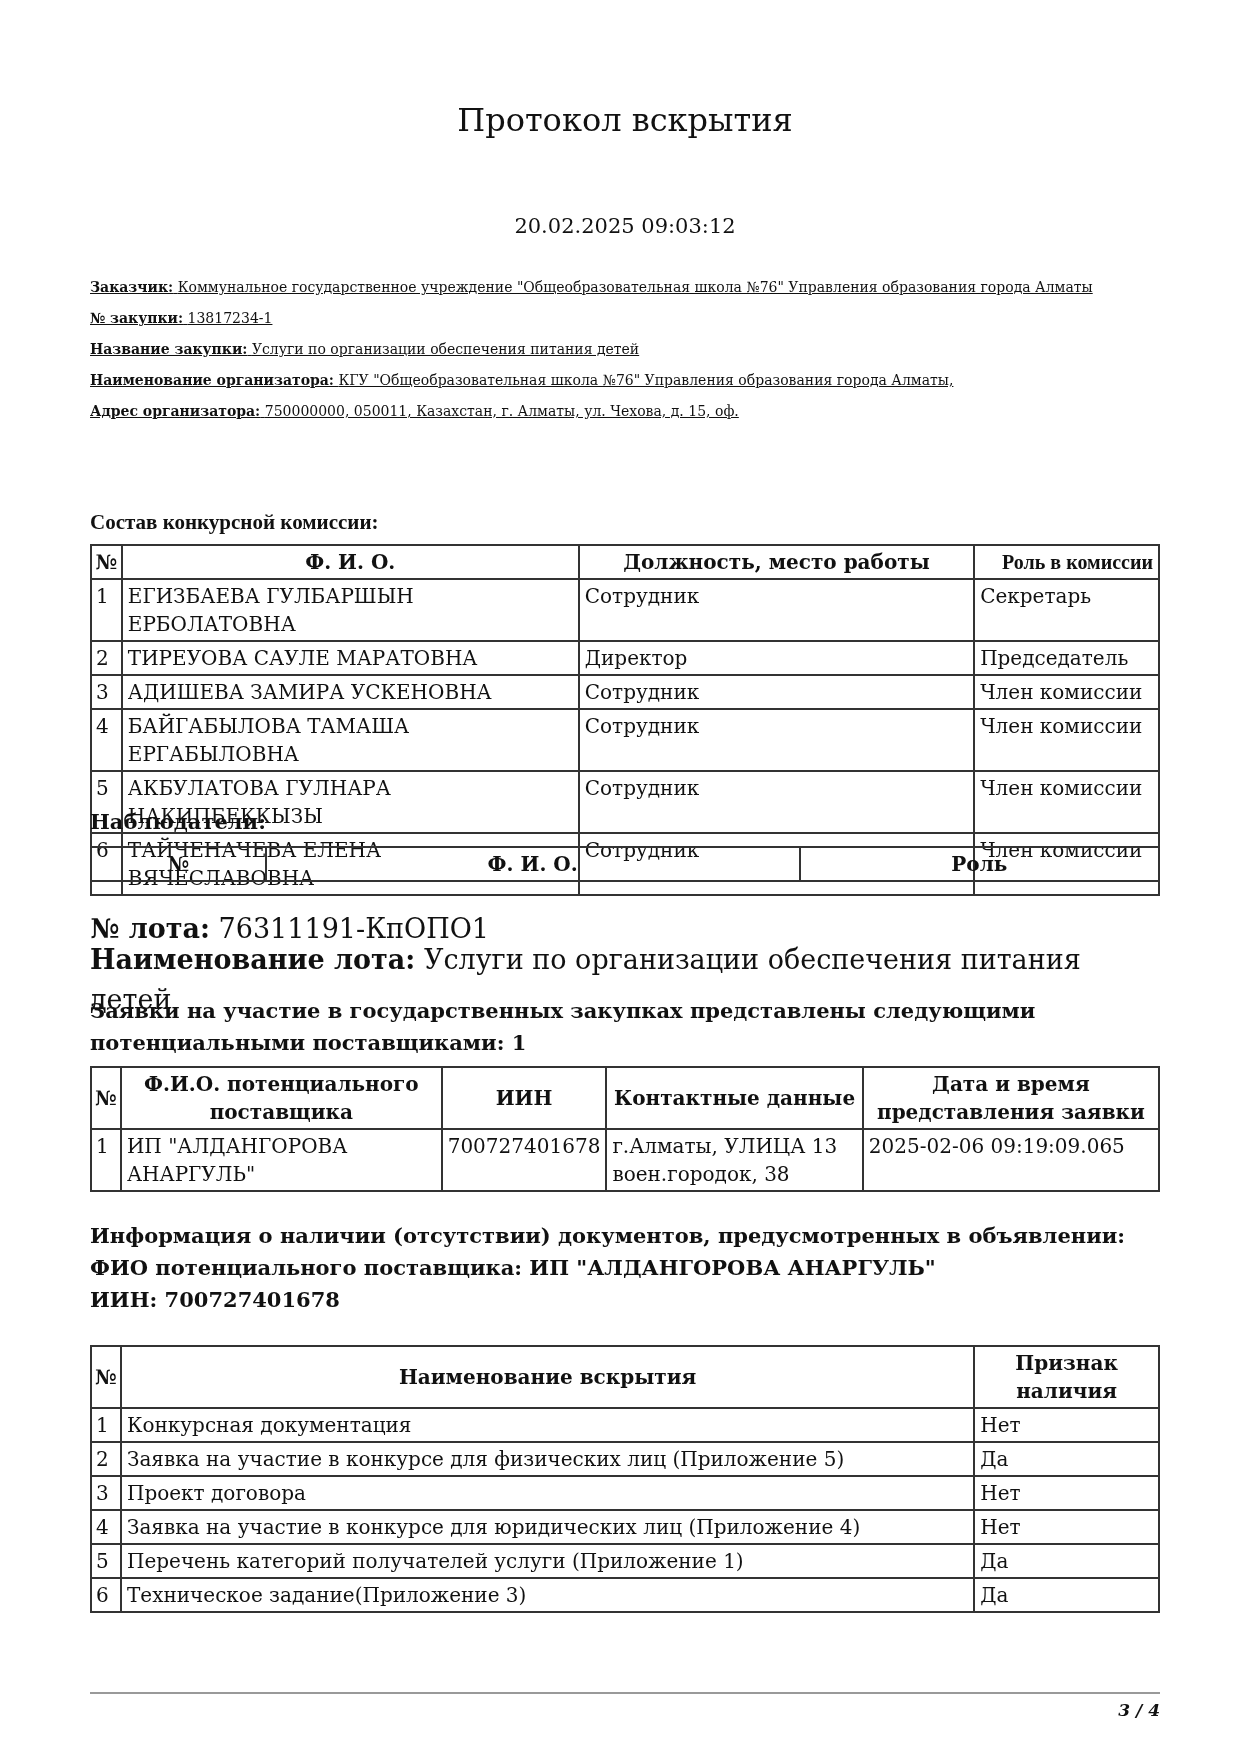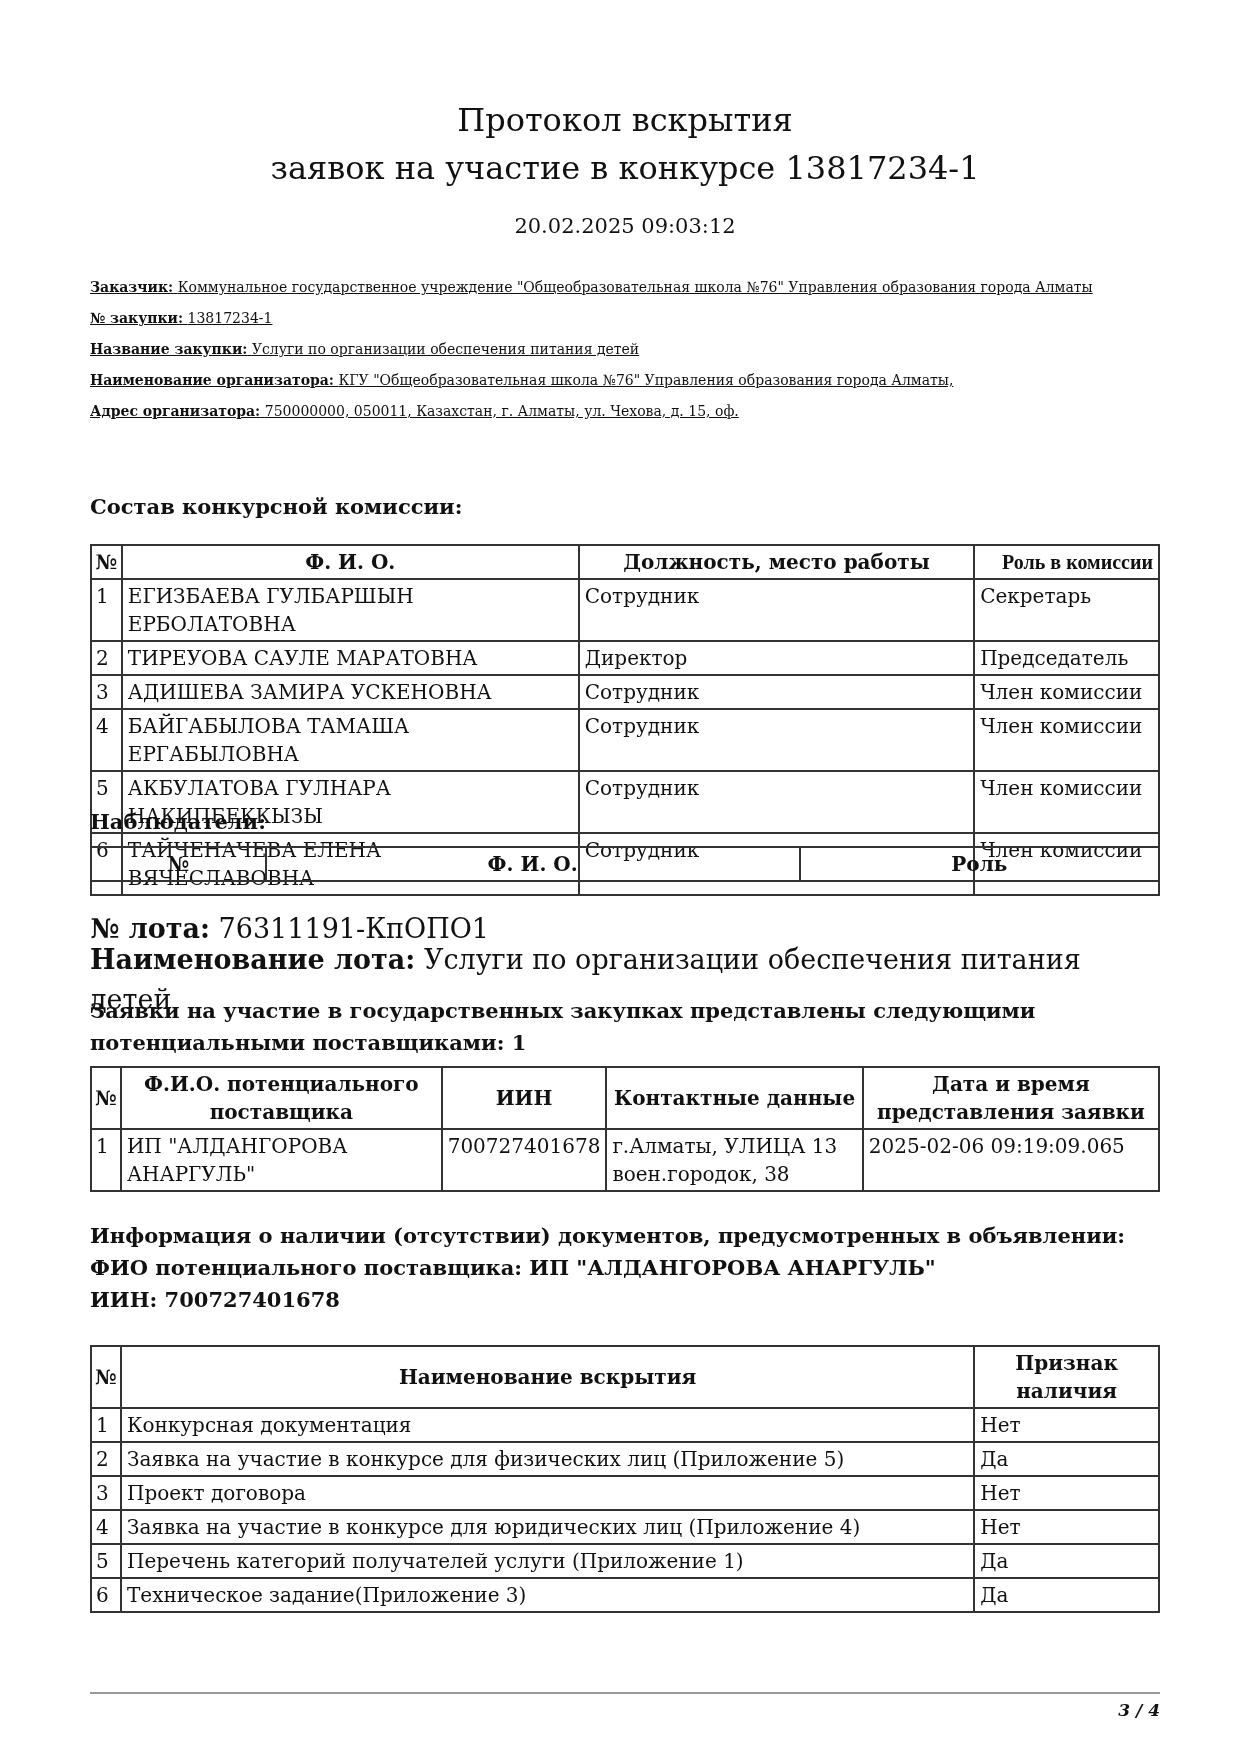--- a/index.html
+++ b/index.html
@@ -20,21 +20,20 @@
   .footer-line { position: absolute; left: 90px; width: 1070px; top: 1692px; border-top: 2px solid #999; }
   .page-num { position: absolute; right: 81px; top: 1700px; font-size: 17px; font-weight: bold; font-style: italic; }
 </style>
 </head>
 <body>
 
 <div class="page">
 
   <div class="title">
     <div>Протокол вскрытия</div>
-    <div>заявок на участие в конкурсе 13817234-1</div>
   </div>
 
   <div class="date">20.02.2025 09:03:12</div>
 
   <div class="info">
     <div>
       <b>Заказчик:</b>
       <span>Коммунальное государственное учреждение "Общеобразовательная школа №76" Управления образования города Алматы</span>
     </div>
     <div>
@@ -48,21 +47,21 @@
     <div>
       <b>Наименование организатора:</b>
       <span>КГУ "Общеобразовательная школа №76" Управления образования города Алматы,</span>
     </div>
     <div>
       <b>Адрес организатора:</b>
       <span>750000000, 050011, Казахстан, г. Алматы, ул. Чехова, д. 15, оф.</span>
     </div>
   </div>
 
-  <div class="sect" style="top:491px;">Состав конкурсной комиссии:</div>
+  <div class="sect" style="top:506px;font-family:Liberation Serif, serif;">Состав конкурсной комиссии:</div>
 
   <table style="top:544px;">
     <colgroup>
       <col style="width:30px">
         <col style="width:445px">
         <col style="width:385px">
         <col style="width:180px">
     </colgroup>
     <thead>
       <tr>

